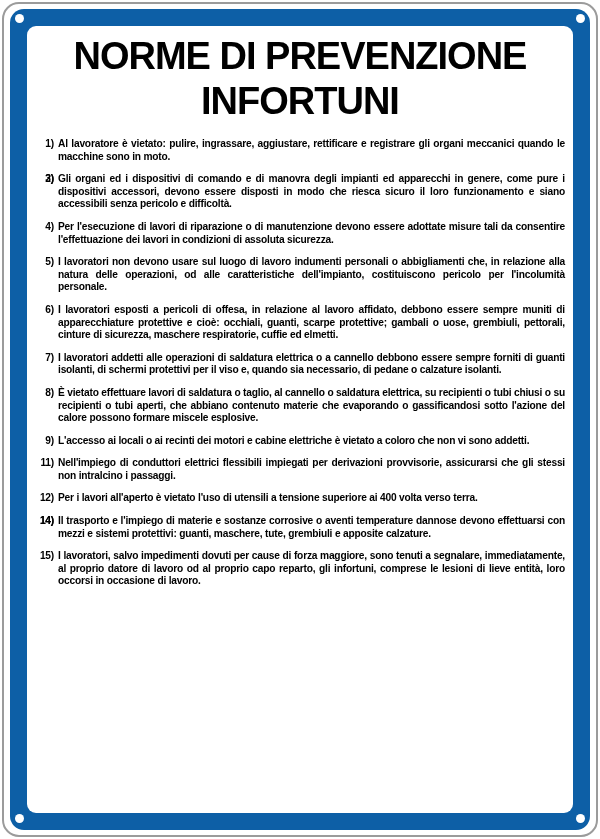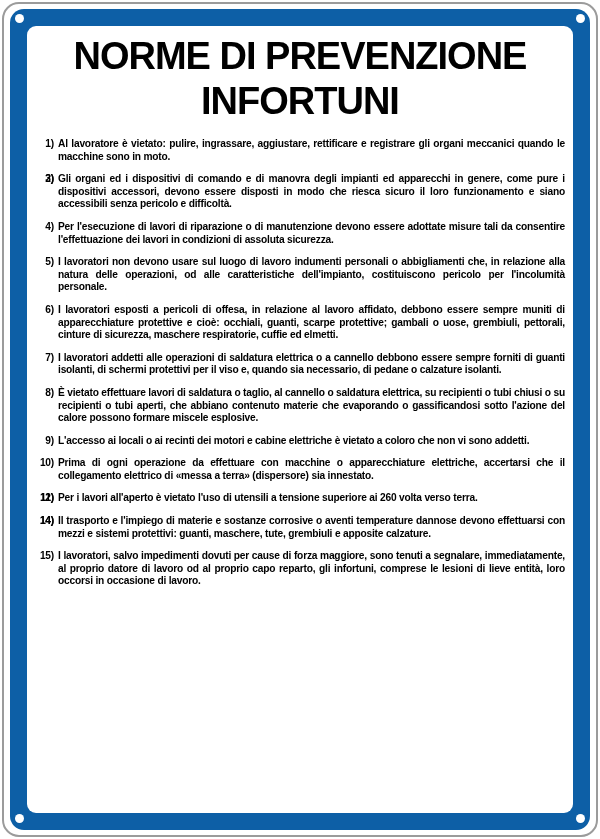--- a/index.html
+++ b/index.html
@@ -122,32 +122,29 @@
   <div class="rule">
     <span class="rule-num">8)</span>
     <span class="rule-text">È vietato effettuare lavori di saldatura o taglio, al cannello o saldatura elettrica, su recipienti o tubi chiusi o su recipienti o tubi aperti, che abbiano contenuto materie che evaporando o gassificandosi sotto l'azione del calore possono formare miscele esplosive.</span>
   </div>
 
   <div class="rule">
     <span class="rule-num">9)</span>
     <span class="rule-text">L'accesso ai locali o ai recinti dei motori e cabine elettriche è vietato a coloro che non vi sono addetti.</span>
   </div>
 
-  <div class="rule">
-    <span class="rule-num">10)</span>
-    <span class="rule-text">Prima di ogni operazione da effettuare con macchine o apparecchiature elettriche, accertarsi che il collegamento elettrico di «messa a terra» (dispersore) sia innestato.</span>
-  </div>
 
   <div class="rule">
     <span class="rule-num">11)</span>
+    <span class="rule-text">Nell'impiego di conduttori elettrici flessibili impiegati per derivazioni provvisorie, assicurarsi che gli stessi non intralcino i passaggi.</span>
   </div>
 
   <div class="rule">
     <span class="rule-num">12)</span>
-    <span class="rule-text">Per i lavori all'aperto è vietato l'uso di utensili a tensione superiore ai 260 volta verso terra.</span>
+    <span class="rule-text">Per i lavori all'aperto è vietato l'uso di utensili a tensione superiore ai 400 volta verso terra.</span>
   </div>
 
   <div class="rule">
     <span class="rule-num">14)</span>
   </div>
 
   <div class="rule">
     <span class="rule-num">14)</span>
     <span class="rule-text">Il trasporto e l'impiego di materie e sostanze corrosive o aventi temperature dannose devono effettuarsi con mezzi e sistemi protettivi: guanti, maschere, tute, grembiuli e apposite calzature.</span>
   </div>

